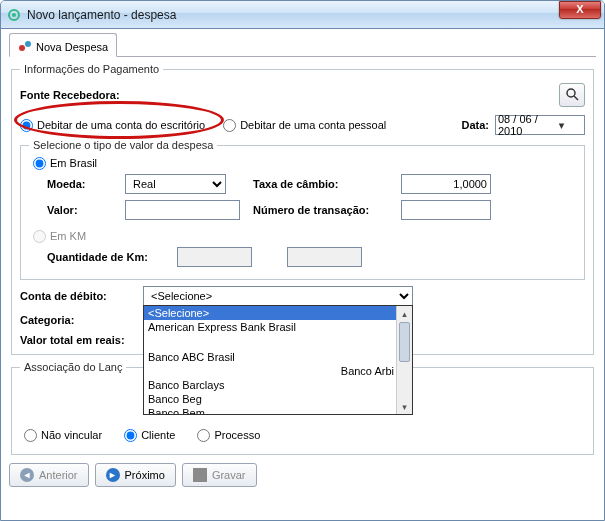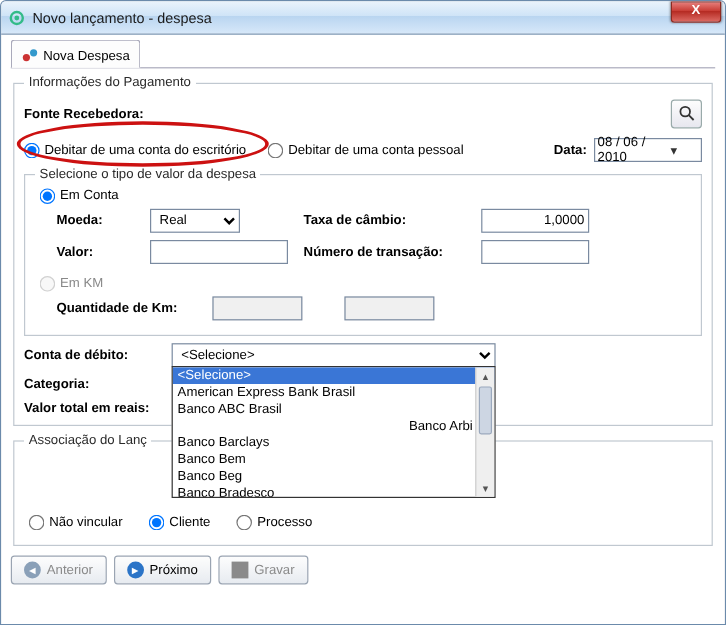--- a/index.html
+++ b/index.html
@@ -110,26 +110,26 @@
         </div>
 
         <div class="ellipse" style="left:-6px; top:-14px; width:210px; height:38px;"></div>
       </div>
 
       <fieldset class="inner">
         <legend>Selecione o tipo de valor da despesa</legend>
 
         <label class="radio" style="margin-left:4px;">
           <input type="radio" name="tipo" checked="" style="">
-          <span>Em Conta</span>
+          <span>Em Brasil</span>
         </label>
 
         <div class="grid2">
           <span class="bold">Moeda:</span>
-          <select style="width:75px;">
+          <select style="width:101px;">
             <option>Real</option>
           </select>
           <span class="bold">Taxa de câmbio:</span>
           <input type="text" class="txtright" style="width: 90px;" value="1,0000">
 
           <span class="bold">Valor:</span>
           <input type="text" style="width: 115px;" value="">
           <span class="bold">Número de transação:</span>
           <input type="text" style="width: 90px;" value="">
         </div>
@@ -149,25 +149,25 @@
       <div style="display:grid; grid-template-columns:115px 270px; gap:8px 8px; align-items:center; margin-top:6px; position:relative;">
         <span class="bold">Conta de débito:</span>
         <div class="combo">
           <select>
             <option>&lt;Selecione&gt;</option>
           </select>
           <div class="dropdown" id="dd">
 
             <div class="opt sel" style="padding-right: 18px;">&lt;Selecione&gt;</div>
               <div class="opt" style="padding-right: 18px;">American Express Bank Brasil</div>
-              <div class="opt" style="padding-right: 18px;">Banco  ABC Brasil</div>
+              <div class="opt" style="padding-right: 18px; margin-top: 16px;">Banco  ABC Brasil</div>
               <div class="opt" style="padding-right: 18px; text-align: right;">Banco Arbi</div>
               <div class="opt" style="padding-right: 18px;">Banco Barclays</div>
+              <div class="opt" style="padding-right: 18px;">Banco Beg</div>
               <div class="opt" style="padding-right: 18px;">Banco Bem</div>
-              <div class="opt" style="padding-right: 18px;">Banco Beg</div>
               <div class="opt" style="padding-right: 18px;">Banco Bradesco</div>
               <div class="scrollbar">
               <div class="arrow">▴</div>
               <div class="thumb"></div>
               <div class="arrow" style="position:absolute;bottom:0;left:0;right:0;">▾</div>
             </div>
           </div>
         </div>
 
         <span class="bold">Categoria:</span>

